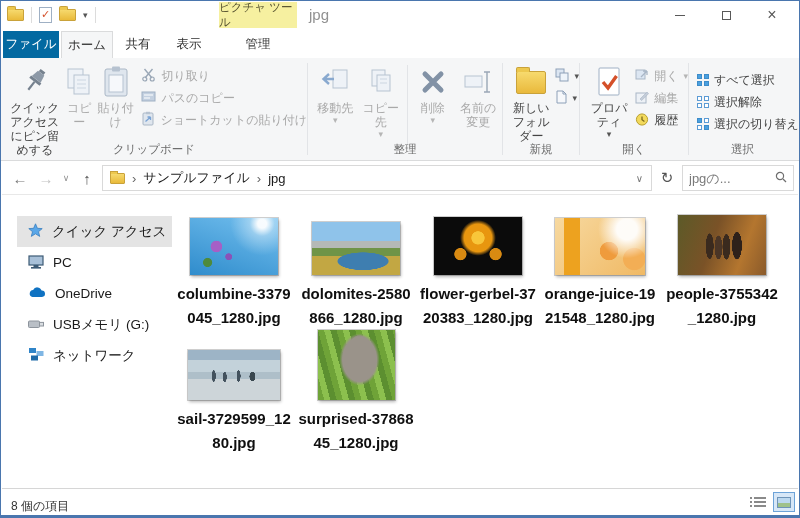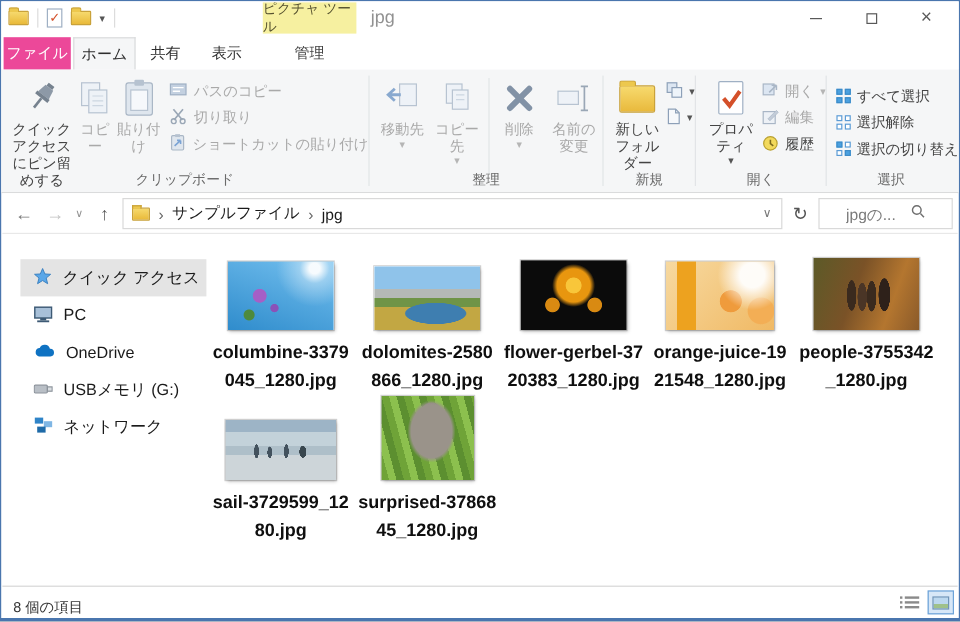--- a/index.html
+++ b/index.html
@@ -21,21 +21,21 @@
   .window-title { position:absolute; left:308px; top:0; height:28px; line-height:28px; color:#919191; font-size:15px; }
   .win-btns { position:absolute; right:4px; top:0; display:flex; }
   .win-btn { width:46px; height:28px; display:flex; align-items:center; justify-content:center; color:#555; }
   .glyph-min { width:10px; border-top:1px solid #595959; display:block; }
   .glyph-max { width:9px; height:9px; border:1px solid #595959; display:block; }
   .glyph-close { font-size:16px; line-height:16px; color:#595959; }
 
   
   .tabrow { position:absolute; top:28px; left:0; right:0; height:29px; background:#fff; }
   .tab { position:absolute; top:2px; height:27px; display:flex; align-items:center; justify-content:center; font-size:12.5px; color:#2e2e2e; cursor:default; }
-  .tab-file { left:2px; width:56px; background:#ec4899; color:#fff; }
+  .tab-file { left:2px; width:56px; background:#0369a1; color:#fff; }
   .tab-home { left:60px; width:52px; background:#f5f6f7; border:1px solid #dadbdc; border-bottom:none; }
   .tab-share { left:112px; width:50px; }
   .tab-view { left:162px; width:52px; }
   .tab-manage { left:218px; width:78px; color:#444; }
   .ribbon-right { position:absolute; right:6px; top:32px; display:flex; align-items:center; gap:6px; }
   .chev-up { font-size:10px; color:#777; }
   .help-circle { width:15px; height:15px; border-radius:50%; background:#2c7cc4; color:#fff; font-size:11px; font-weight:bold; display:flex; align-items:center; justify-content:center; }
 
   
   .ribbon { position:absolute; top:57px; left:0; right:0; height:103px; background:#f5f6f7; border-bottom:1px solid #dadbdc; }
@@ -61,21 +61,21 @@
   .selgrid i { display:block; border:1px solid #5b9bd5; background:#fff; }
   .selgrid i.f { background:#4aa0e0; border-color:#3d8cc9; }
 
   
   .addr { position:absolute; top:160px; left:1px; right:1px; height:34px; background:#fff; border-bottom:1px solid #e8e8e8; }
   .nav-glyph { position:absolute; top:0; height:34px; display:flex; align-items:center; justify-content:center; font-size:15px; }
   .addrbox { position:absolute; left:100px; top:4px; width:550px; height:26px; border:1px solid #d9d9d9; background:#fff; display:flex; align-items:center; font-size:13px; color:#1a1a1a; }
   .crumb-sep { color:#666; font-size:13px; margin:0 7px; }
   .addr-chev { margin-left:auto; margin-right:8px; color:#777; font-size:10px; }
   .refresh-btn { position:absolute; left:654px; top:4px; width:22px; height:26px; display:flex; align-items:center; justify-content:center; color:#555; font-size:15px; }
-  .search { position:absolute; left:680px; top:4px; width:112px; height:26px; border:1px solid #d9d9d9; background:#fff; display:flex; align-items:center; padding:0 22px; }
+  .search { position:absolute; left:680px; top:4px; width:112px; height:26px; border:1px solid #d9d9d9; background:#fff; display:flex; align-items:center; padding:0 6px; }
   .search input { border:none; outline:none; flex:1; min-width:0; font-size:13px; color:#444; font-family:inherit; }
   .search input::placeholder { color:#7a7a7a; }
 
   
   .sidebar { position:absolute; left:1px; top:195px; width:170px; bottom:30px; background:#fff; padding-top:20px; }
   .sitem { height:31px; display:flex; align-items:center; gap:9px; font-size:13.5px; color:#1a1a1a; padding-left:11px; margin-left:15px; }
   .sitem.selected { background:#e4e4e4; }
 
   .files { position:absolute; left:172px; top:196px; width:624px; height:290px; display:grid;
            grid-template-columns:repeat(5,122px); align-content:start; padding-top:8px; }
@@ -211,36 +211,36 @@
                 <rect x="3" y="4" width="22" height="27" rx="2" fill="#dfe6ee" stroke="#aab7c6"></rect>
                 <rect x="10" y="1.5" width="8" height="5" rx="1" fill="#b6c2d0"></rect>
                 <rect x="7" y="10" width="14" height="17" fill="#f6f8fb" stroke="#b7c3d1"></rect>
               </svg>
           </span>
           <span class="btxt dis">貼り付け</span>
         </div>
         <div class="smallcol" style="margin-left:6px;">
           <div class="smallitem dis">
             <span>
-              <svg width="15" height="13" viewBox="0 0 15 13">
-                  <rect x="1" y="2" width="13" height="9" fill="#c3d0e0" stroke="#9fb0c4"></rect>
-                  <path d="M3 5h9M3 8h6" stroke="#ffffff" stroke-width="1.2"></path>
-                </svg>
-            </span>
-            <span>パスのコピー</span>
-          </div>
-          <div class="smallitem dis">
-            <span>
               <svg width="15" height="15" viewBox="0 0 15 15">
                   <path d="M3.5 2 L11 11 M11.5 2 L4 11" stroke="#9aa7b6" stroke-width="1.4" fill="none"></path>
                   <circle cx="3.8" cy="12" r="2" fill="none" stroke="#9aa7b6" stroke-width="1.2"></circle>
                   <circle cx="11.2" cy="12" r="2" fill="none" stroke="#9aa7b6" stroke-width="1.2"></circle>
                 </svg>
             </span>
             <span>切り取り</span>
+          </div>
+          <div class="smallitem dis">
+            <span>
+              <svg width="15" height="13" viewBox="0 0 15 13">
+                  <rect x="1" y="2" width="13" height="9" fill="#c3d0e0" stroke="#9fb0c4"></rect>
+                  <path d="M3 5h9M3 8h6" stroke="#ffffff" stroke-width="1.2"></path>
+                </svg>
+            </span>
+            <span>パスのコピー</span>
           </div>
           <div class="smallitem dis">
             <span>
               <svg width="14" height="15" viewBox="0 0 14 15">
                   <rect x="2" y="2" width="10" height="12" rx="1" fill="#dfe6ee" stroke="#aab7c6"></rect>
                   <rect x="5" y="0.8" width="4" height="2.4" fill="#b6c2d0"></rect>
                   <path d="M4.5 10.5 L9.5 6 M9.5 6 v3 M9.5 6 h-3" stroke="#7aa3d4" stroke-width="1.3" fill="none"></path>
                 </svg>
             </span>
             <span>ショートカットの貼り付け</span>

